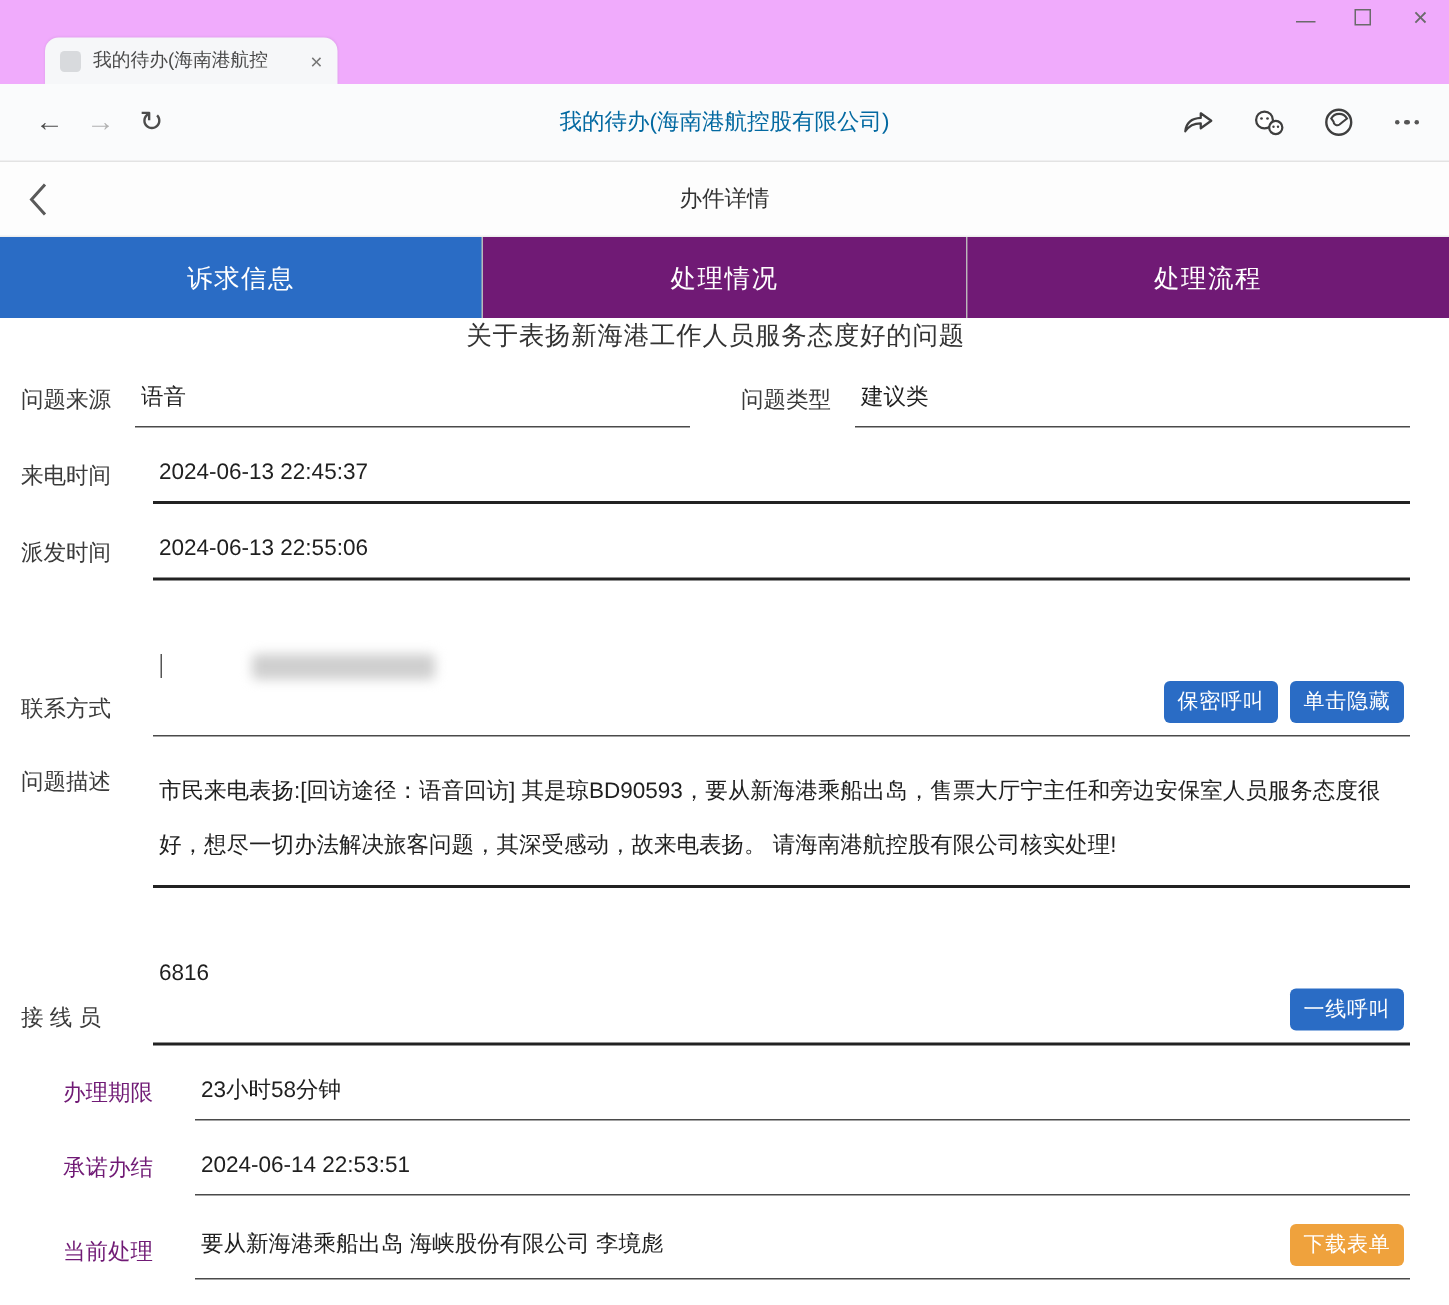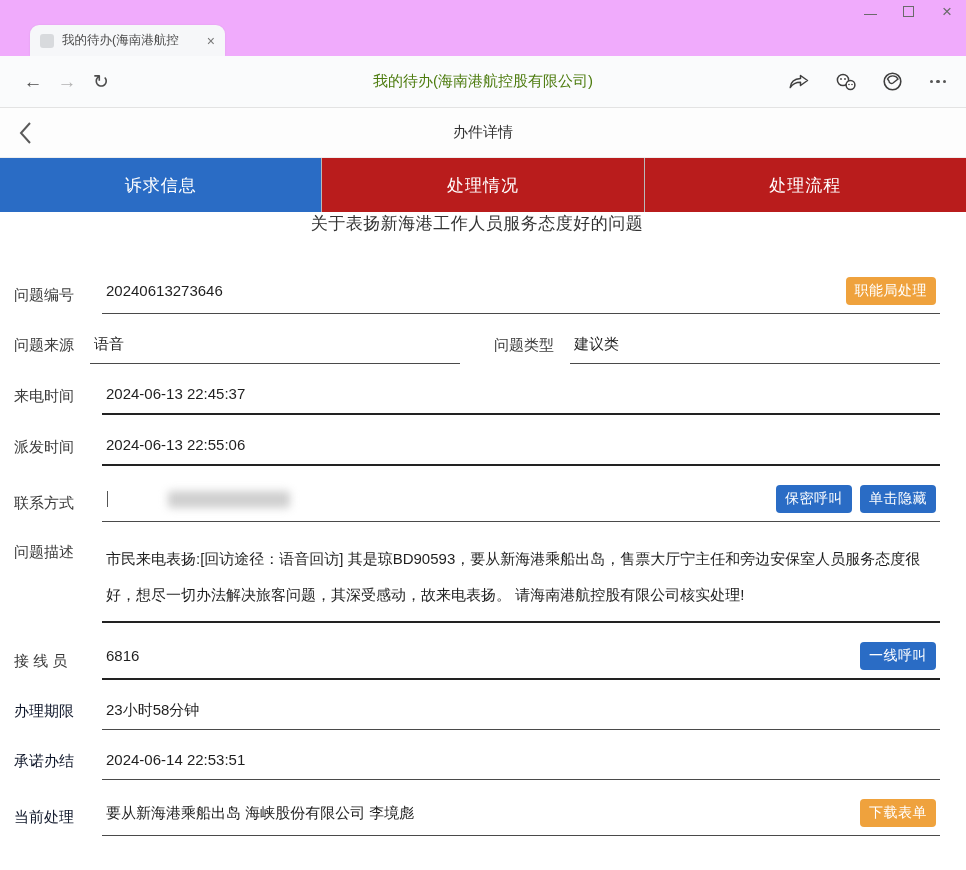--- a/index.html
+++ b/index.html
@@ -16,66 +16,66 @@
   .winctl { position:absolute; top:4px; right:12px; display:flex; align-items:center; gap:26px; color:#6a6a6a; }
   .winctl .wc { width:14px; height:14px; display:flex; align-items:center; justify-content:center; cursor:pointer; }
   .wc-min  { border-bottom:1.5px solid #6a6a6a; height:1px !important; width:13px !important; margin-top:7px; }
   .wc-max  { width:11px !important; height:11px !important; border:1.5px solid #6a6a6a; }
   .wc-close{ font-size:17px; line-height:1; }
 
   .toolbar { height:52px; background:#fafbfc; border-bottom:1px solid #e3e3e3; position:relative;
     display:flex; align-items:center; padding:0 16px; }
   .nav-ic { font-size:19px; color:#4c4c4c; width:34px; text-align:center; cursor:pointer; }
   .nav-ic.dim { color:#b2b2b2; }
-  .tb-title { position:absolute; left:0; right:0; text-align:center; font-size:15px; color:#4d7c0f; pointer-events:none; }
+  .tb-title { position:absolute; left:0; right:0; text-align:center; font-size:15px; color:#0369a1; pointer-events:none; }
   .tb-right { margin-left:auto; display:flex; align-items:center; gap:22px; z-index:2; }
   .tb-right svg { display:block; cursor:pointer; }
   .dots { display:flex; gap:3px; cursor:pointer; padding:4px; }
   .dots i { width:3.5px; height:3.5px; background:#555; border-radius:50%; display:block; }
 
   
   .phead { height:50px; background:#fdfdfd; border-bottom:1px solid #eee; position:relative;
     display:flex; align-items:center; justify-content:center; }
   .phead .back { position:absolute; left:8px; top:8px; width:34px; height:34px; display:flex;
     align-items:center; justify-content:center; cursor:pointer; }
   .phead-title { font-size:15px; color:#333; }
 
   
   .rtabs { display:flex; height:54px; }
   .rtab { flex:1; display:flex; align-items:center; justify-content:center; font-size:17px;
-    color:#fff; background:#b91c1c; border-right:1px solid #b9b9b9; cursor:pointer; letter-spacing:1px; }
+    color:#fff; background:#701a75; border-right:1px solid #b9b9b9; cursor:pointer; letter-spacing:1px; }
   .rtab:last-child { border-right:none; }
   .rtab.active { background:#2a6cc5; }
 
   
   .content { padding:0 26px 0 14px; }
   .doc-title { text-align:center; font-size:17px; color:#333; letter-spacing:.5px; }
 
   .frow { display:flex; align-items:flex-end; margin-top:15px; }
   .flabel { flex:0 0 88px; font-size:15px; color:#3a3a3a; padding-bottom:9px; white-space:nowrap; }
-  .flabel.blue { color:#0f172a; }
+  .flabel.blue { color:#701a75;margin-left:28px; }
   .fval { flex:1; display:flex; align-items:center; min-height:34px; padding:4px 4px 8px 4px;
     border-bottom:1px solid #4a4a4a; font-size:15px; color:#1f1f1f; }
   .fval.dark { border-bottom:2px solid #222; }
   .fval .vtext { flex:1; line-height:22px; }
   .frow.first { margin-top:38px; }
 
   .frow.split { gap:34px; }
   .frow.split .half { flex:1; display:flex; align-items:flex-end; }
   .frow.split .half .flabel { flex:0 0 76px; }
 
   .desc .flabel { align-self:flex-start; padding-top:6px; }
   .desc .fval .vtext { line-height:36px; }
 
   .redacted { width:122px; height:17px; margin-left:60px; border-radius:3px;
     background:#cfcfcf; filter:blur(4px); }
 
   .btn { flex:0 0 auto; border:none; color:#fff; font-size:14px; padding:5px 9px; border-radius:4px;
     cursor:pointer; margin-left:8px; font-family:inherit; letter-spacing:.5px; }
-  .btn-blue { background:#2a6cc5; }
+  .btn-blue { background:#2a6cc5;margin-top:48px; }
   .btn-orange { background:#efa23d; }
 
   .cursor-bar { width:1px; height:16px; background:#555; margin-left:1px; }
 </style>
 </head>
 <body>
 
 <div class="tabstrip">
   <div class="btab">
     <span class="favicon"></span>
@@ -130,27 +130,20 @@
 <div class="rtabs">
   <div class="rtab active">诉求信息</div>
   <div class="rtab">处理情况</div>
   <div class="rtab">处理流程</div>
 </div>
 
 <div class="content">
 
   <div class="doc-title">关于表扬新海港工作人员服务态度好的问题</div>
 
-  <div class="frow first">
-    <span class="flabel">问题编号</span>
-    <div class="fval">
-      <span class="vtext">20240613273646</span>
-      <button class="btn btn-orange">职能局处理</button>
-    </div>
-  </div>
 
   <div class="frow split">
     <div class="half">
       <span class="flabel">问题来源</span>
       <div class="fval">
           <span class="vtext">语音</span>
         </div>
     </div>
     <div class="half">
       <span class="flabel">问题类型</span>

